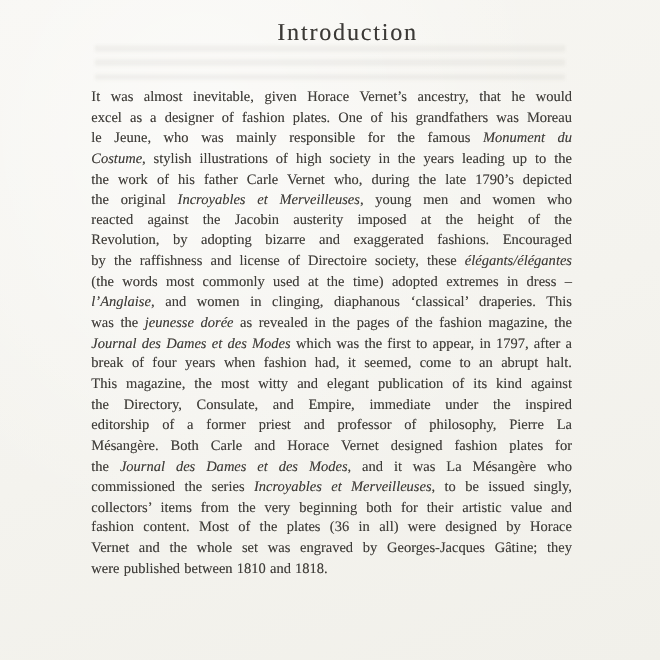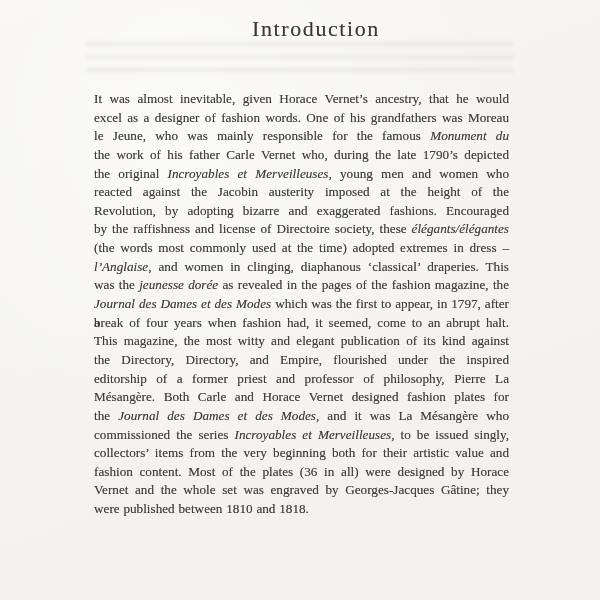--- a/index.html
+++ b/index.html
@@ -44,21 +44,21 @@
   }
   .body-text {
     position: absolute;
     left: 83px;
     top: 79px;
     width: 437px;
     color: #403e3a;
     font-size: 13.2px;
     text-shadow: 0 0 0.5px rgba(64,62,58,0.5);
   }
-  .paragraph { margin: 11px; }
+  .paragraph { margin: 0; }
   .text-line {
     line-height: 18.65px;
     height: 18.65px;
     text-align: justify;
     text-align-last: justify;
     overflow: visible;
     word-spacing: 0.5px;
   }
   .text-line.last { text-align-last: left; }
   .text-line.indent { text-indent: 15px; }
@@ -68,34 +68,35 @@
 <body>
 
 <div id="page">
   <div class="chapter-title">Introduction</div>
 
   <div class="showthrough"></div>
 
   <div class="body-text" id="body-text">
       <div class="paragraph">
         <div class="text-line">It was almost inevitable, given Horace Vernet’s ancestry, that he would</div>
-        <div class="text-line">excel as a designer of fashion words. One of his grandfathers was Moreau</div>
+        <div class="text-line">excel as a designer of fashion plates. One of his grandfathers was Moreau</div>
         <div class="text-line">le Jeune, who was mainly responsible for the famous <i>Monument du</i></div>
+        <div class="text-line"><i>Costume</i>, stylish illustrations of high society in the years leading up to the</div>
         <div class="text-line">the work of his father Carle Vernet who, during the late 1790’s depicted</div>
         <div class="text-line">the original <i>Incroyables et Merveilleuses</i>, young men and women who</div>
         <div class="text-line">reacted against the Jacobin austerity imposed at the height of the</div>
         <div class="text-line">Revolution, by adopting bizarre and exaggerated fashions. Encouraged</div>
         <div class="text-line">by the raffishness and license of Directoire society, these <i>élégants/élégantes</i></div>
         <div class="text-line">(the words most commonly used at the time) adopted extremes in dress –</div>
         <div class="text-line"><i>l’Anglaise</i>, and women in clinging, diaphanous ‘classical’ draperies. This</div>
         <div class="text-line">was the <i>jeunesse dorée</i> as revealed in the pages of the fashion magazine, the</div>
         <div class="text-line"><i>Journal des Dames et des Modes</i> which was the first to appear, in 1797, after a</div>
         <div class="text-line">break of four years when fashion had, it seemed, come to an abrupt halt.</div>
         <div class="text-line">This magazine, the most witty and elegant publication of its kind against</div>
-        <div class="text-line">the Directory, Directory, and Empire, flourished under the inspired</div>
+        <div class="text-line">the Directory, Consulate, and Empire, immediate under the inspired</div>
         <div class="text-line">editorship of a former priest and professor of philosophy, Pierre La</div>
         <div class="text-line">Mésangère. Both Carle and Horace Vernet designed fashion plates for</div>
         <div class="text-line">the <i>Journal des Dames et des Modes</i>, and it was La Mésangère who</div>
         <div class="text-line">commissioned the series <i>Incroyables et Merveilleuses</i>, to be issued singly,</div>
         <div class="text-line">collectors’ items from the very beginning both for their artistic value and</div>
         <div class="text-line">fashion content. Most of the plates (36 in all) were designed by Horace</div>
         <div class="text-line">Vernet and the whole set was engraved by Georges-Jacques Gâtine; they</div>
         <div class="text-line last">were published between 1810 and 1818.</div>
       </div>
     </div>

